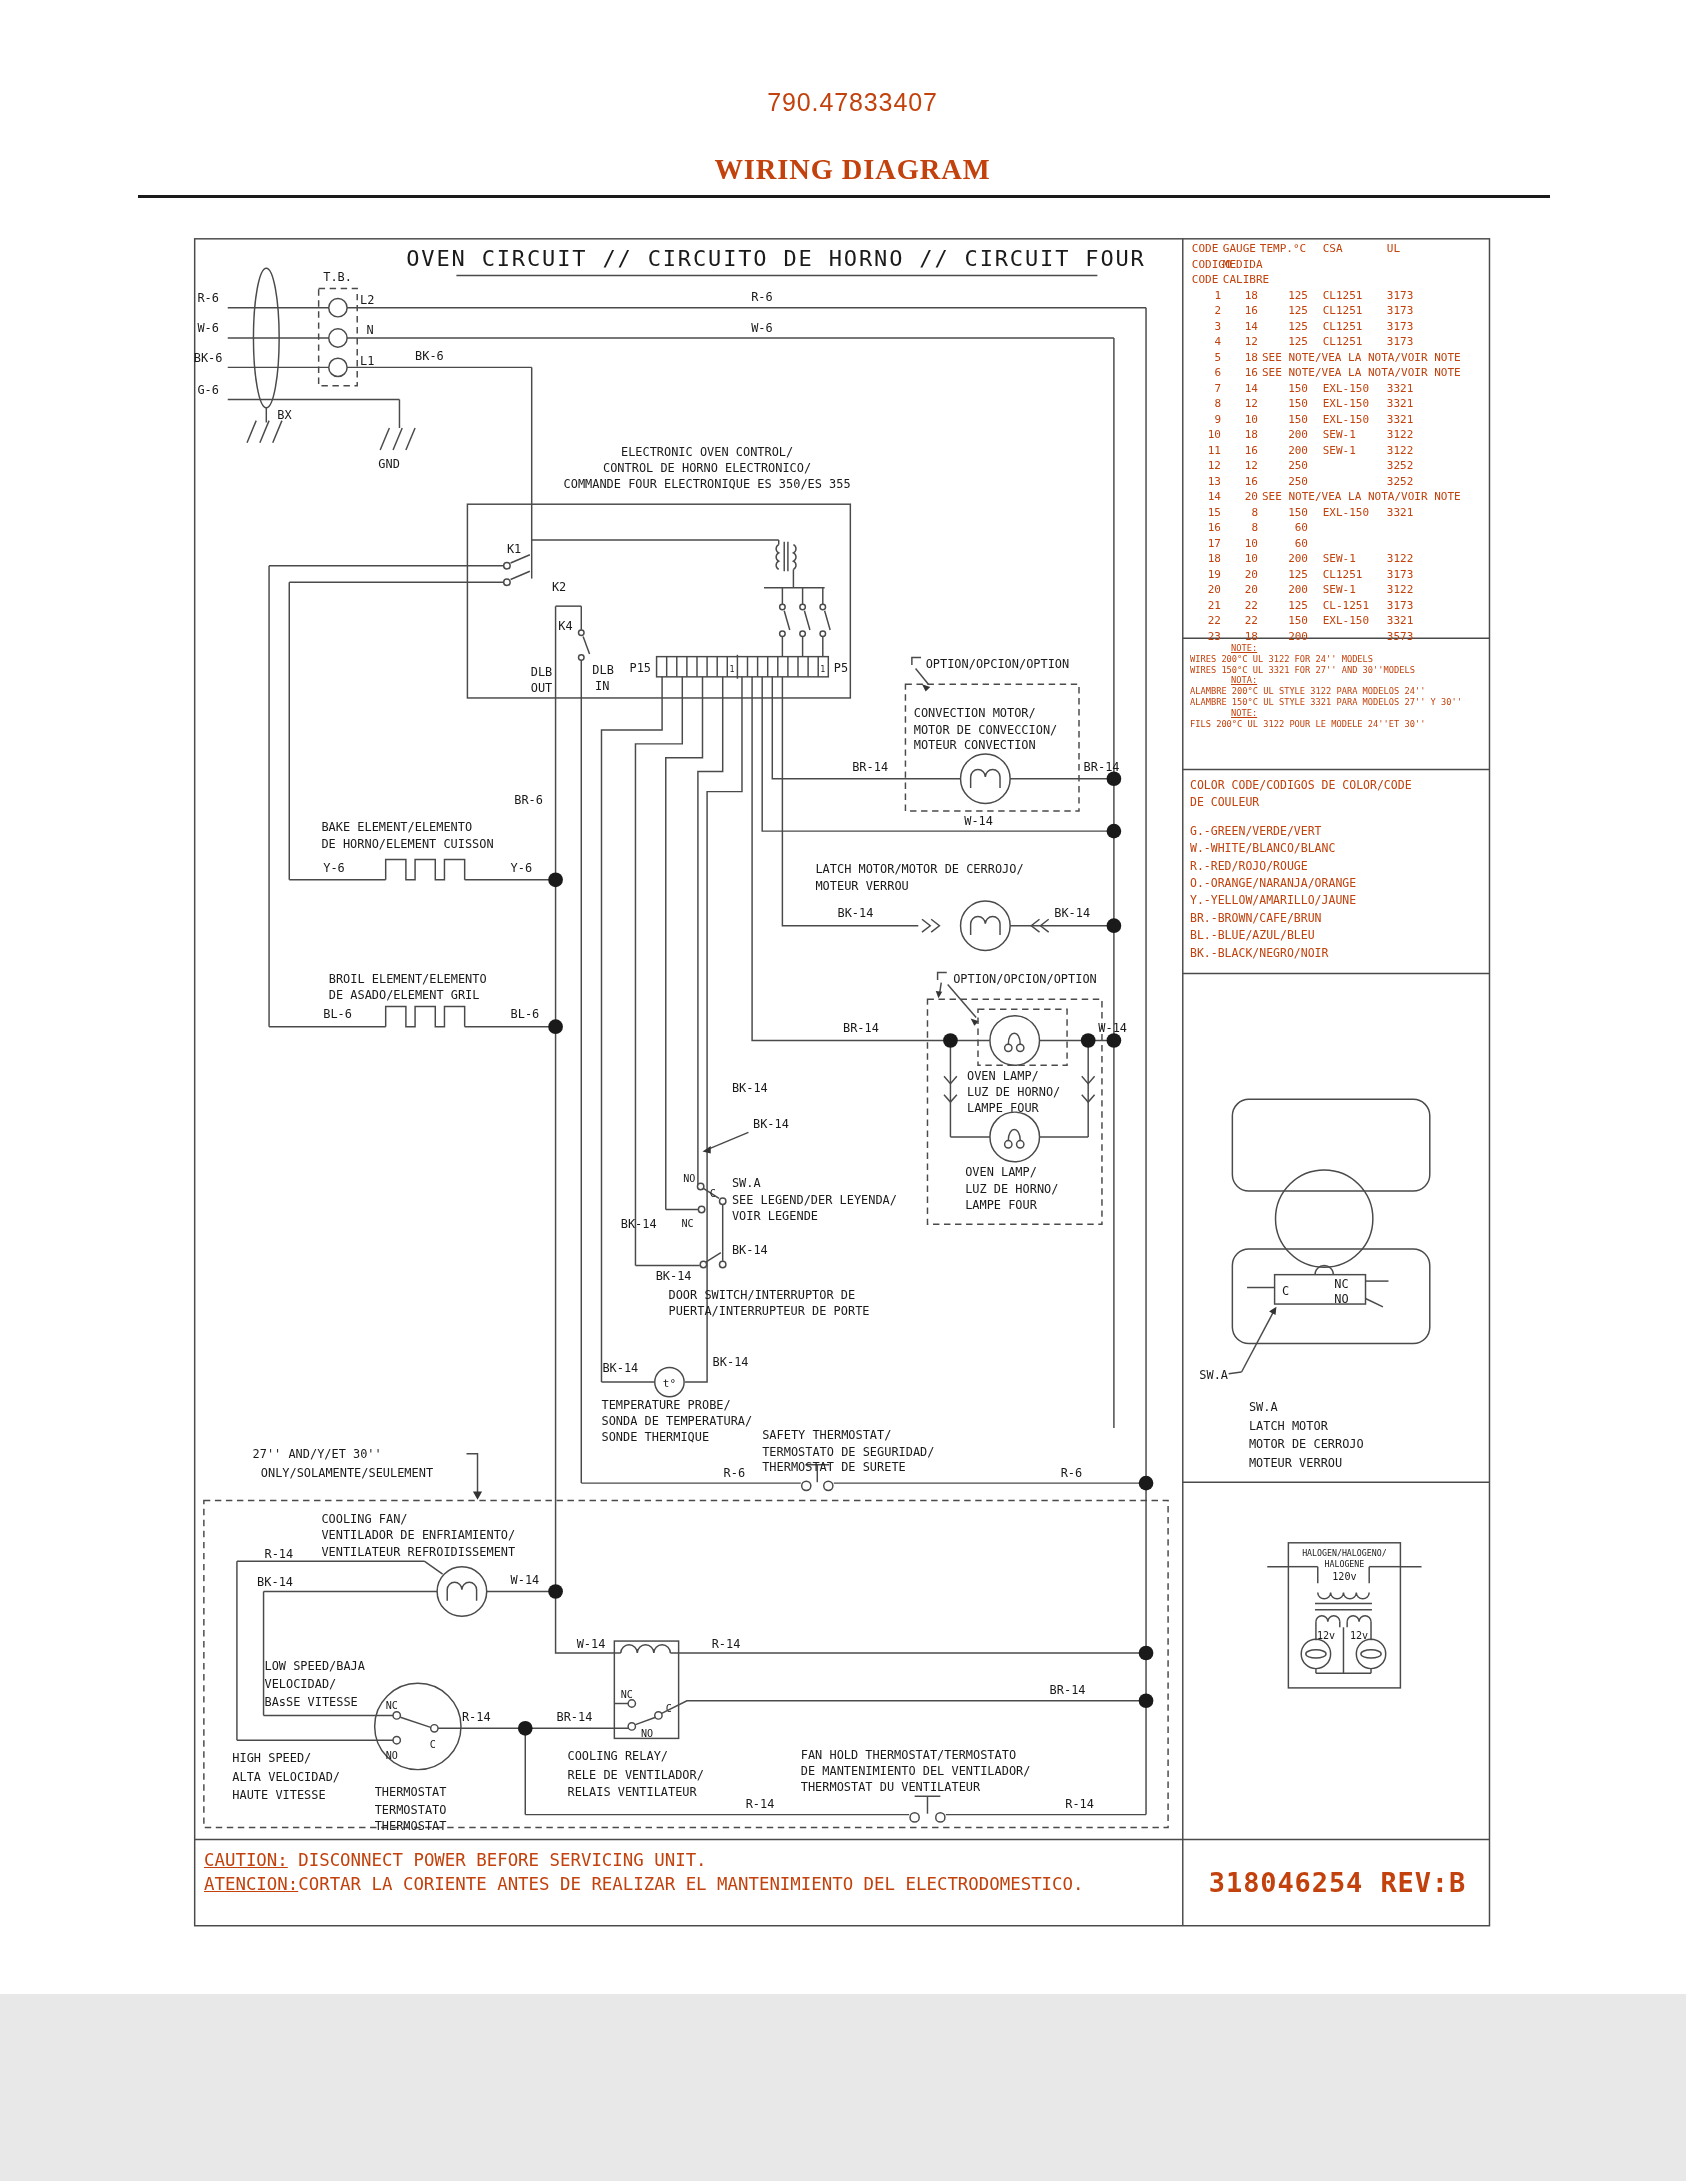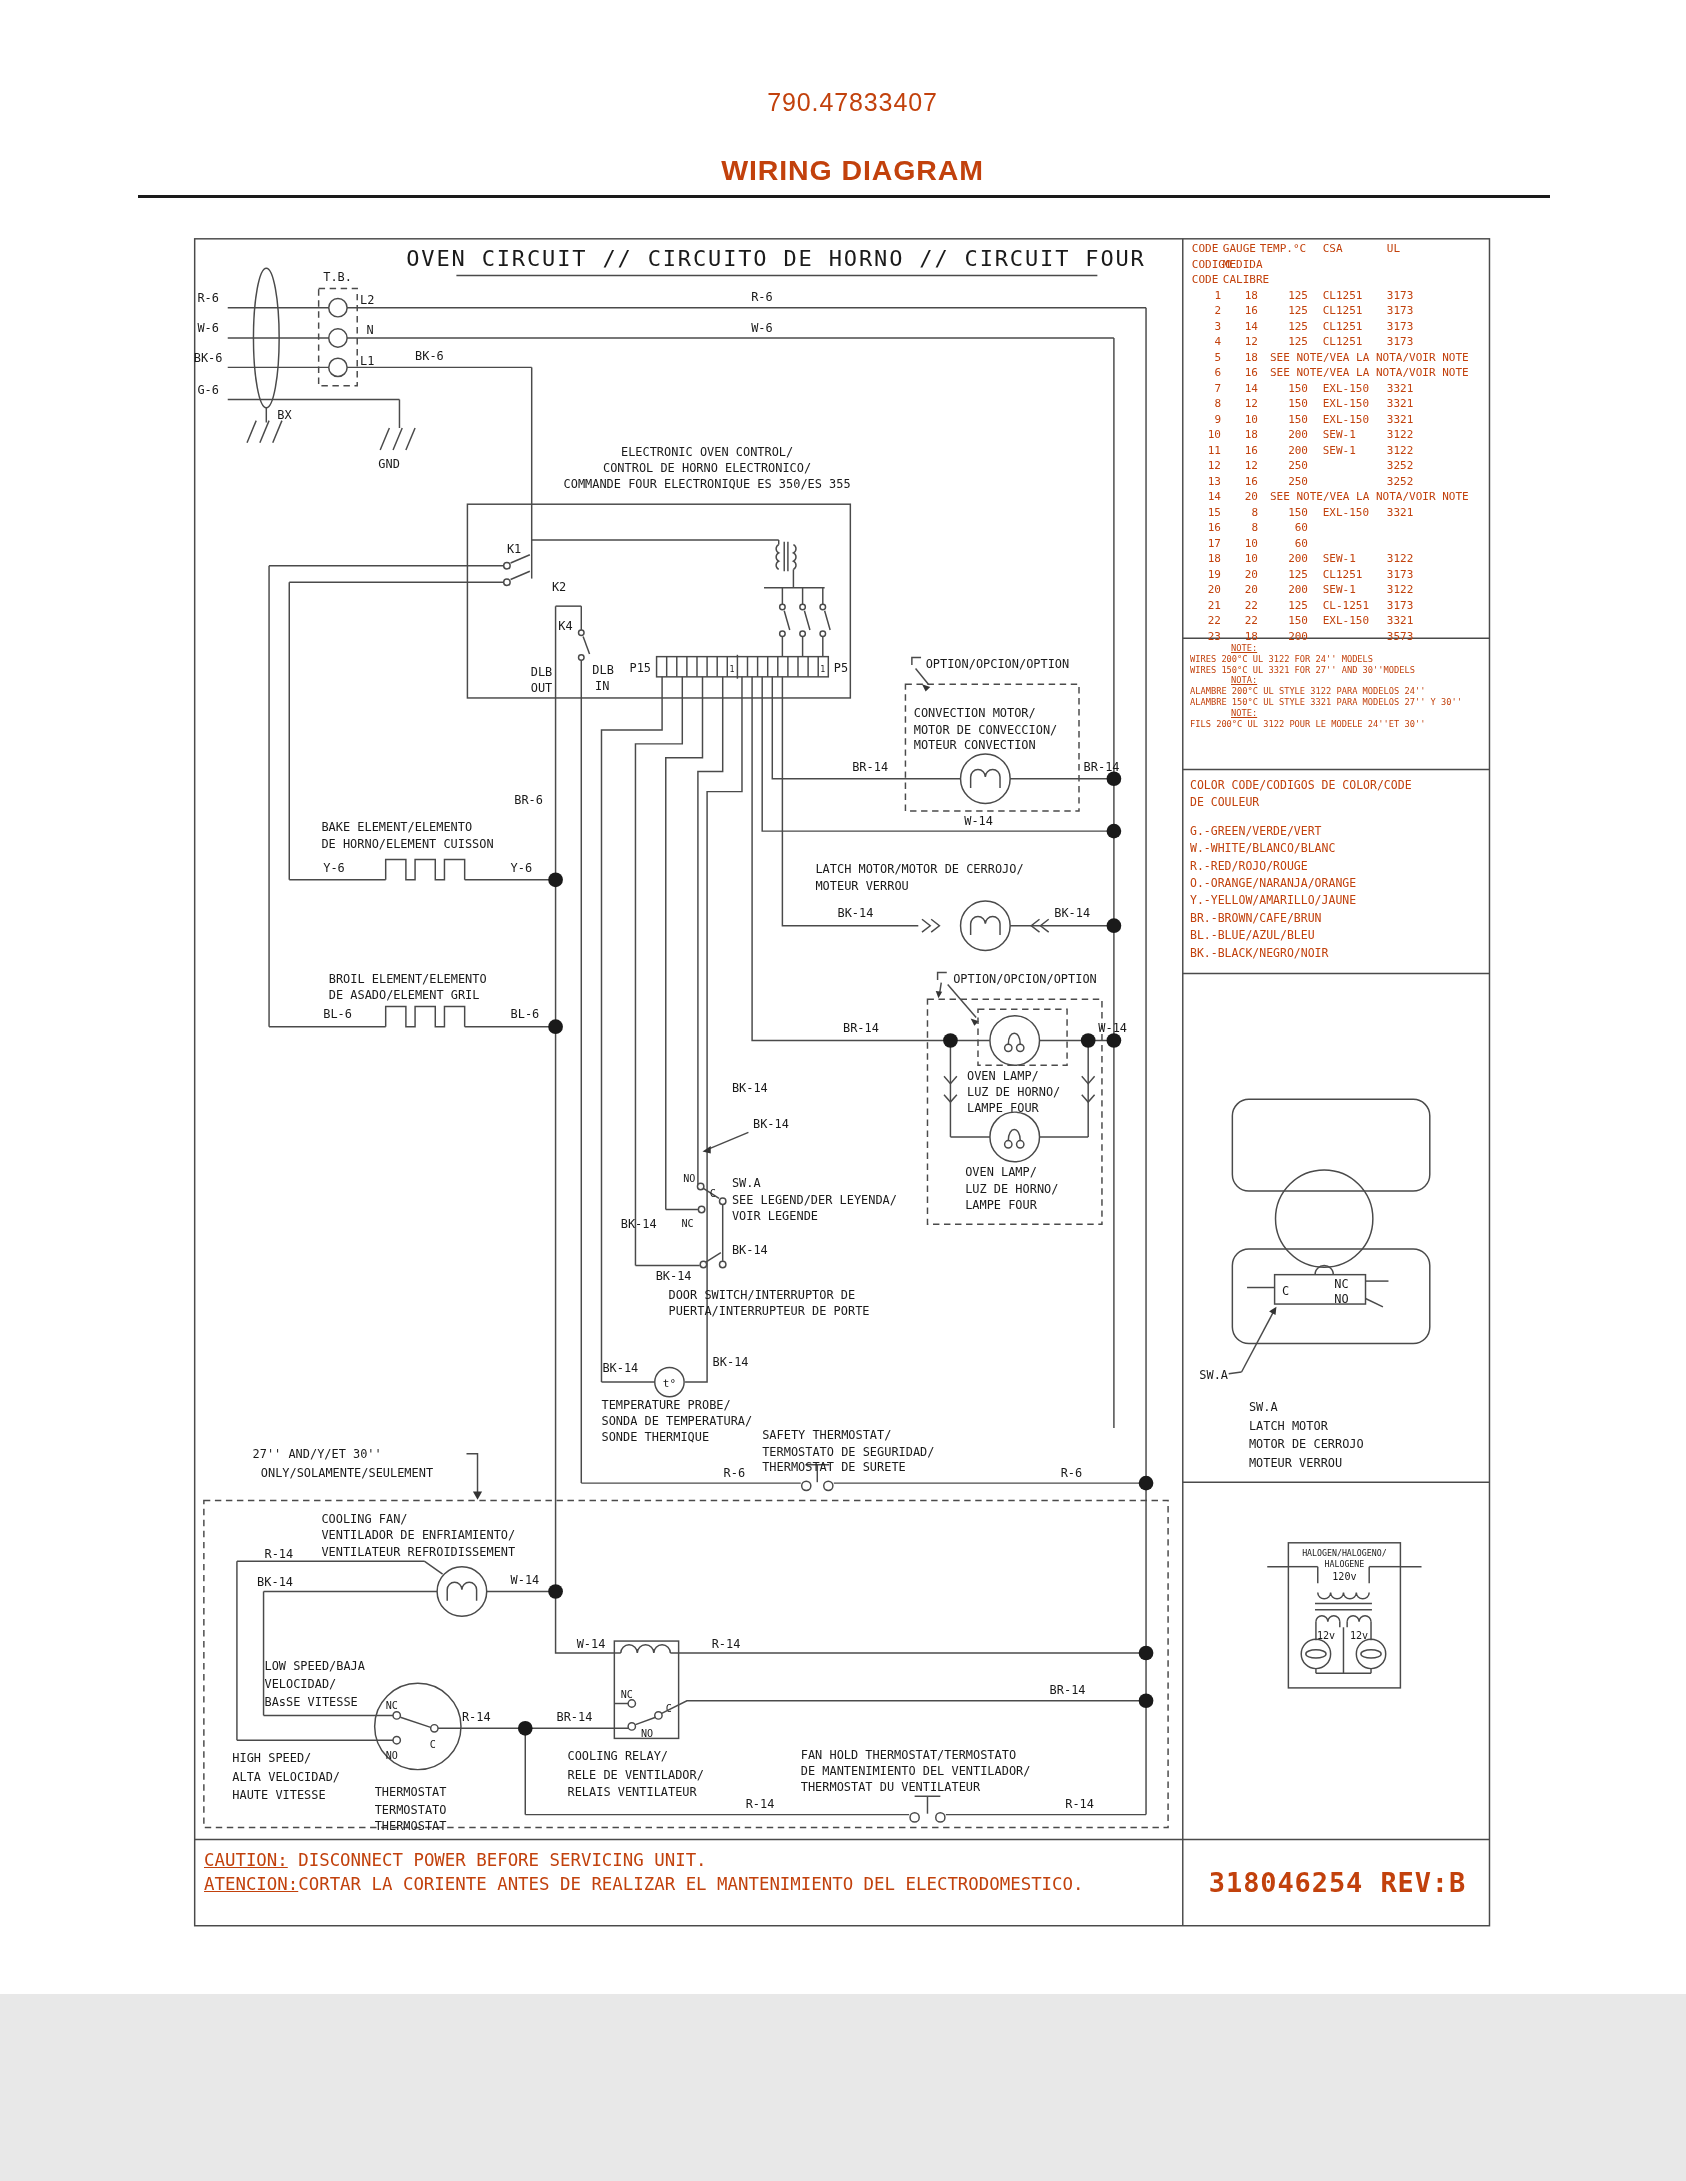--- a/index.html
+++ b/index.html
@@ -1,36 +1,36 @@
 <!DOCTYPE html>
 <html style="font-size:14.7px"><head>
 <meta charset="utf-8">
 <style>
   html,body{margin:0;padding:0;background:#e8e8e8;}
   #page{position:relative;width:1686px;height:1994px;background:#ffffff;font-family:"DejaVu Sans Mono",monospace;color:#c2410c;overflow:hidden;}
   .abs{position:absolute;}
   #doc-number{left:193px;top:88px;width:1319px;text-align:center;font-family:"Liberation Sans",sans-serif;font-size:25px;letter-spacing:0.9px;}
-  #main-title{left:193px;top:154px;width:1319px;text-align:center;font-family:Liberation Sans, sans-serif;font-size:28.5px;font-weight:bold;letter-spacing:0.9px;}
+  #main-title{left:193px;top:154px;width:1319px;text-align:center;font-family:Liberation Serif, serif;font-size:28.5px;font-weight:bold;letter-spacing:0.9px;}
   #top-rule{left:138px;top:195px;width:1412px;height:2.8px;background:#1a1a1a;}
   svg text{font-family:"DejaVu Sans Mono",monospace;font-size:13px;fill:#1a1a1a;}
   svg text.tc{text-anchor:middle;} svg text.te{text-anchor:end;}
   svg text.t11{font-size:11px;} svg text.t9{font-size:9px;} svg text.t12{font-size:12px;}
   svg text.t24{font-size:24px;letter-spacing:2px;}
   svg line,svg path,svg rect,svg circle,svg ellipse,svg polyline{stroke:#4a4a4a;stroke-width:1.6;fill:none;}
   svg .dash{stroke-dasharray:7 5;}
   svg .dot{fill:#1a1a1a;stroke:none;}
   svg .wfill{fill:#ffffff;}
   svg .ah{fill:#333;stroke:none;}
   
   #gauge{left:1190px;top:241px;width:303px;font-size:11px;line-height:15.5px;white-space:nowrap;}
   .grow{display:grid;grid-template-columns:31px 37px 50px 77px 48px;}
   .grow div{overflow:visible;}
   .c1,.c2,.c3{text-align:right;}
   .c4{padding-left:14.7px;} .c5{padding-left:1.8px;}
-  .cnote{grid-column:3/6;padding-left:12px;text-align:right;}
+  .cnote{grid-column:3/6;padding-left:4px;text-align:right;}
   .hl{text-align:left;padding-left:1.8px;}
   #notes{left:1190px;top:643px;width:303px;font-size:8.7px;line-height:10.8px;white-space:nowrap;}
   #notes .u{text-decoration:underline;padding-left:41px;}
   #colors{left:1190px;top:777px;width:303px;font-size:11.5px;line-height:17.4px;white-space:nowrap;}
   #colors .gap{height:11px;}
   #caution{left:204px;top:1848px;width:973px;font-size:17.4px;line-height:24px;white-space:nowrap;}
   #caution .u{text-decoration:underline;}
   #part-number{left:1186px;top:1867px;width:303px;text-align:center;font-size:27px;letter-spacing:0.9px;font-weight:bold;}
   #footer-date{left:138px;top:2090px;font-family:"Liberation Sans",sans-serif;font-size:23px;}
   #footer-page{left:193px;top:2094px;width:1319px;text-align:center;font-family:"Liberation Sans",sans-serif;font-size:21px;}

